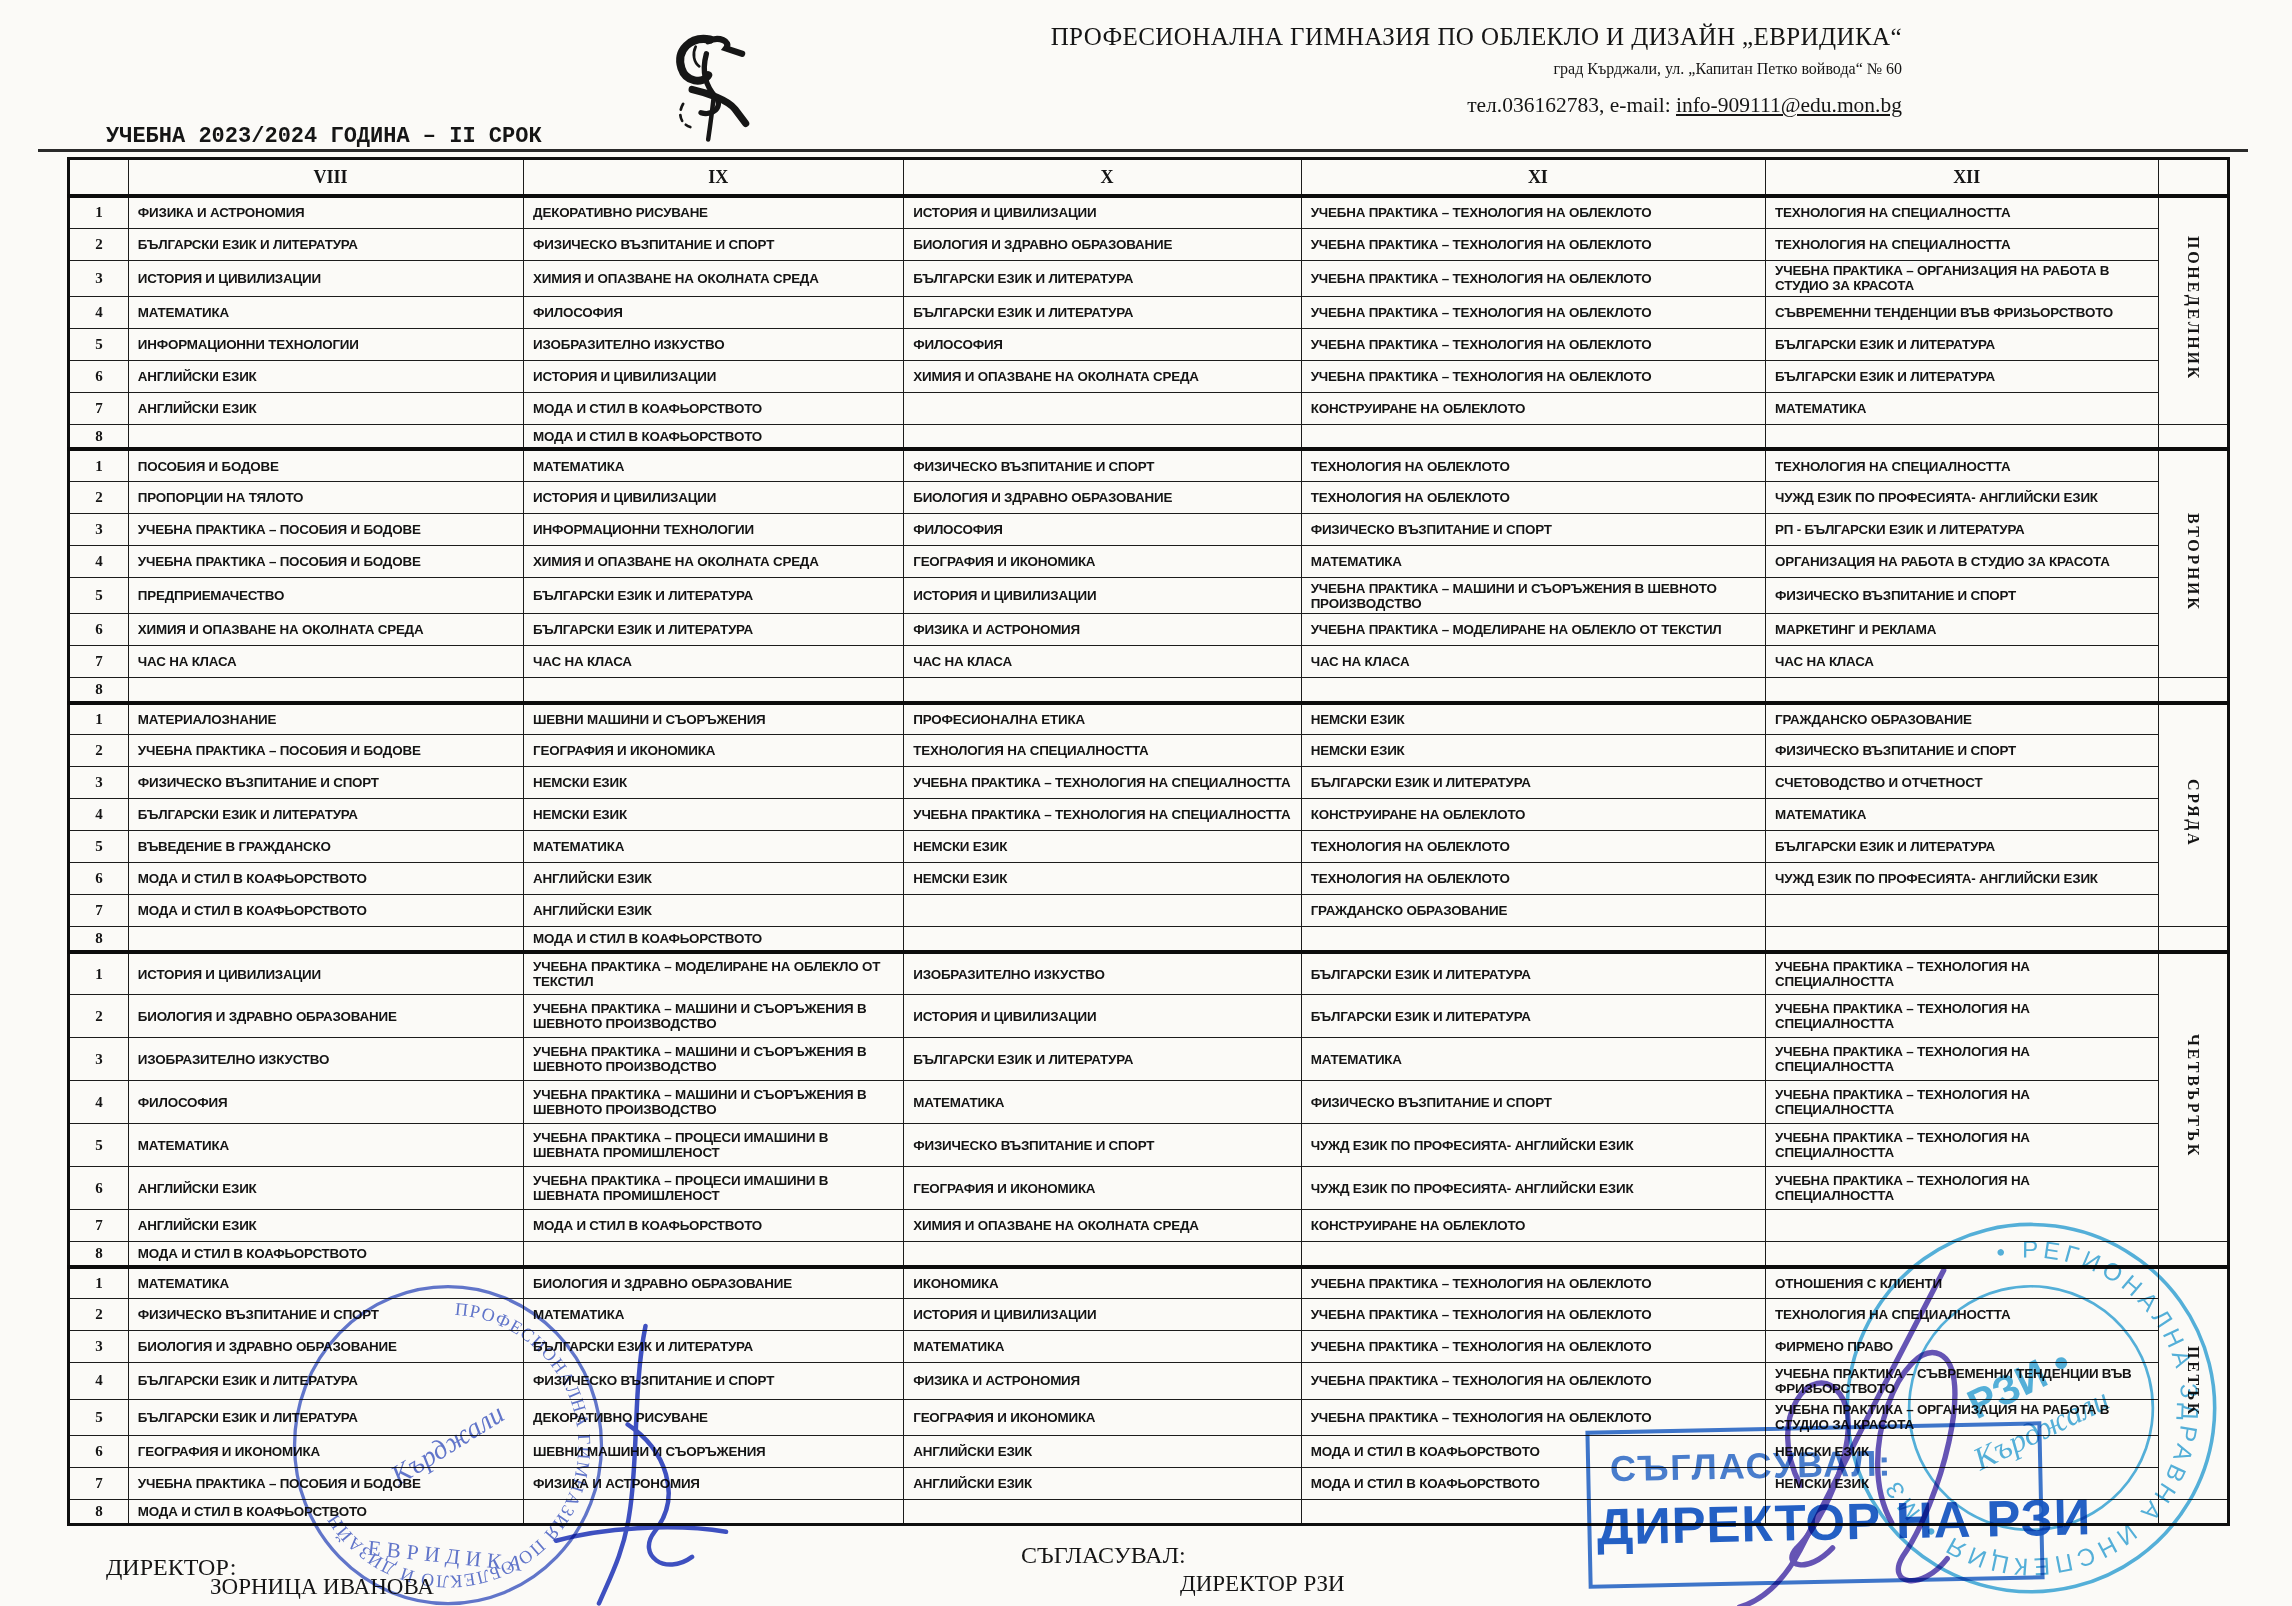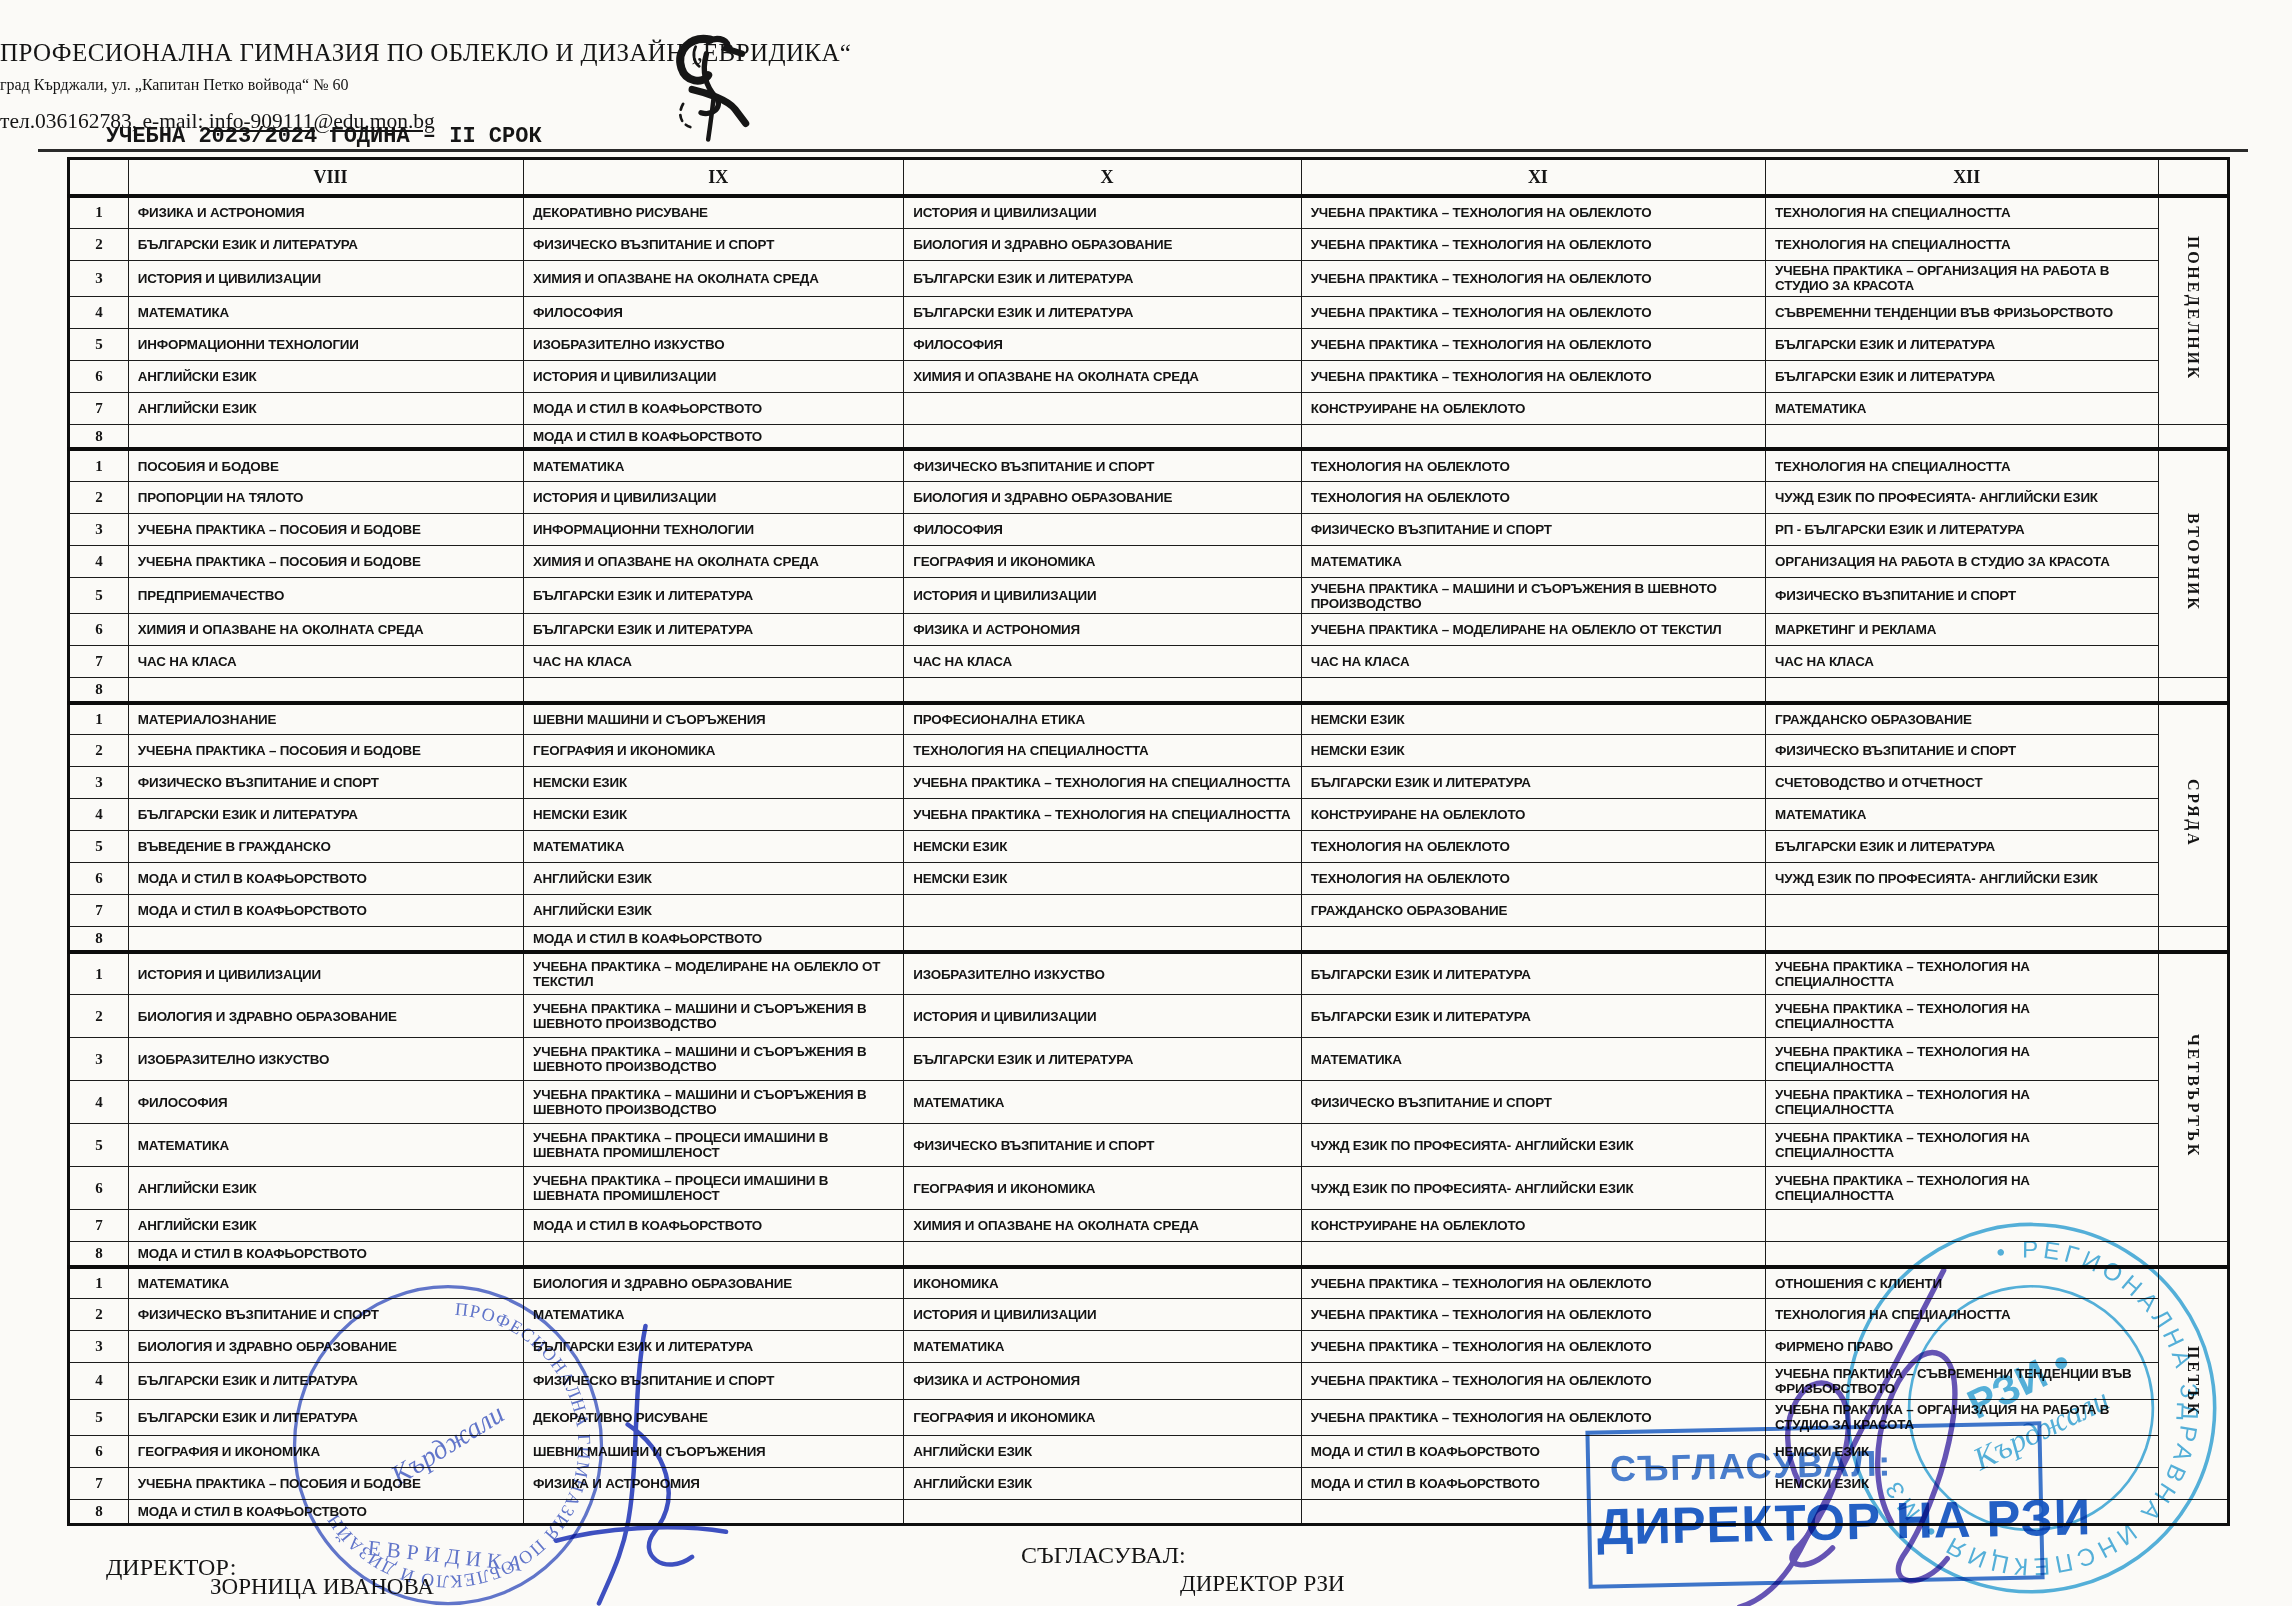--- a/index.html
+++ b/index.html
@@ -1,20 +1,20 @@
 <!DOCTYPE html>
 <html lang="bg" style="font-size:14.3px"><head>
 <meta charset="utf-8">
 <style>
   html,body{margin:0;padding:0;background:#e8e6e1;}
   .page{position:relative;width:2293px;height:1607px;background:#fbfaf7;overflow:hidden;
         font-family:"Liberation Serif",serif;color:#151515;}
 
   
-  .hdr{position:absolute;left:0;top:39px;width:1902px;text-align:left;}
+  .hdr{position:absolute;left:0;top:23px;width:1902px;text-align:right;}
   .hdr .school{font-size:25px;letter-spacing:0.4px;}
   .hdr .addr{font-size:16px;margin-top:9px;}
   .hdr .contact{font-size:21.5px;margin-top:15px;}
   .hdr .email{text-decoration:underline;}
   .logo{position:absolute;left:656px;top:27px;}
   .doc-title{position:absolute;left:106px;top:124px;font-weight:bold;font-size:22px;font-family:Liberation Mono, monospace;}
   .rule{position:absolute;left:38px;top:149px;width:2210px;height:2.7px;background:#2a2a2a;}
 
   
   table.tt{position:absolute;left:67px;top:157px;width:2163px;border-collapse:collapse;

